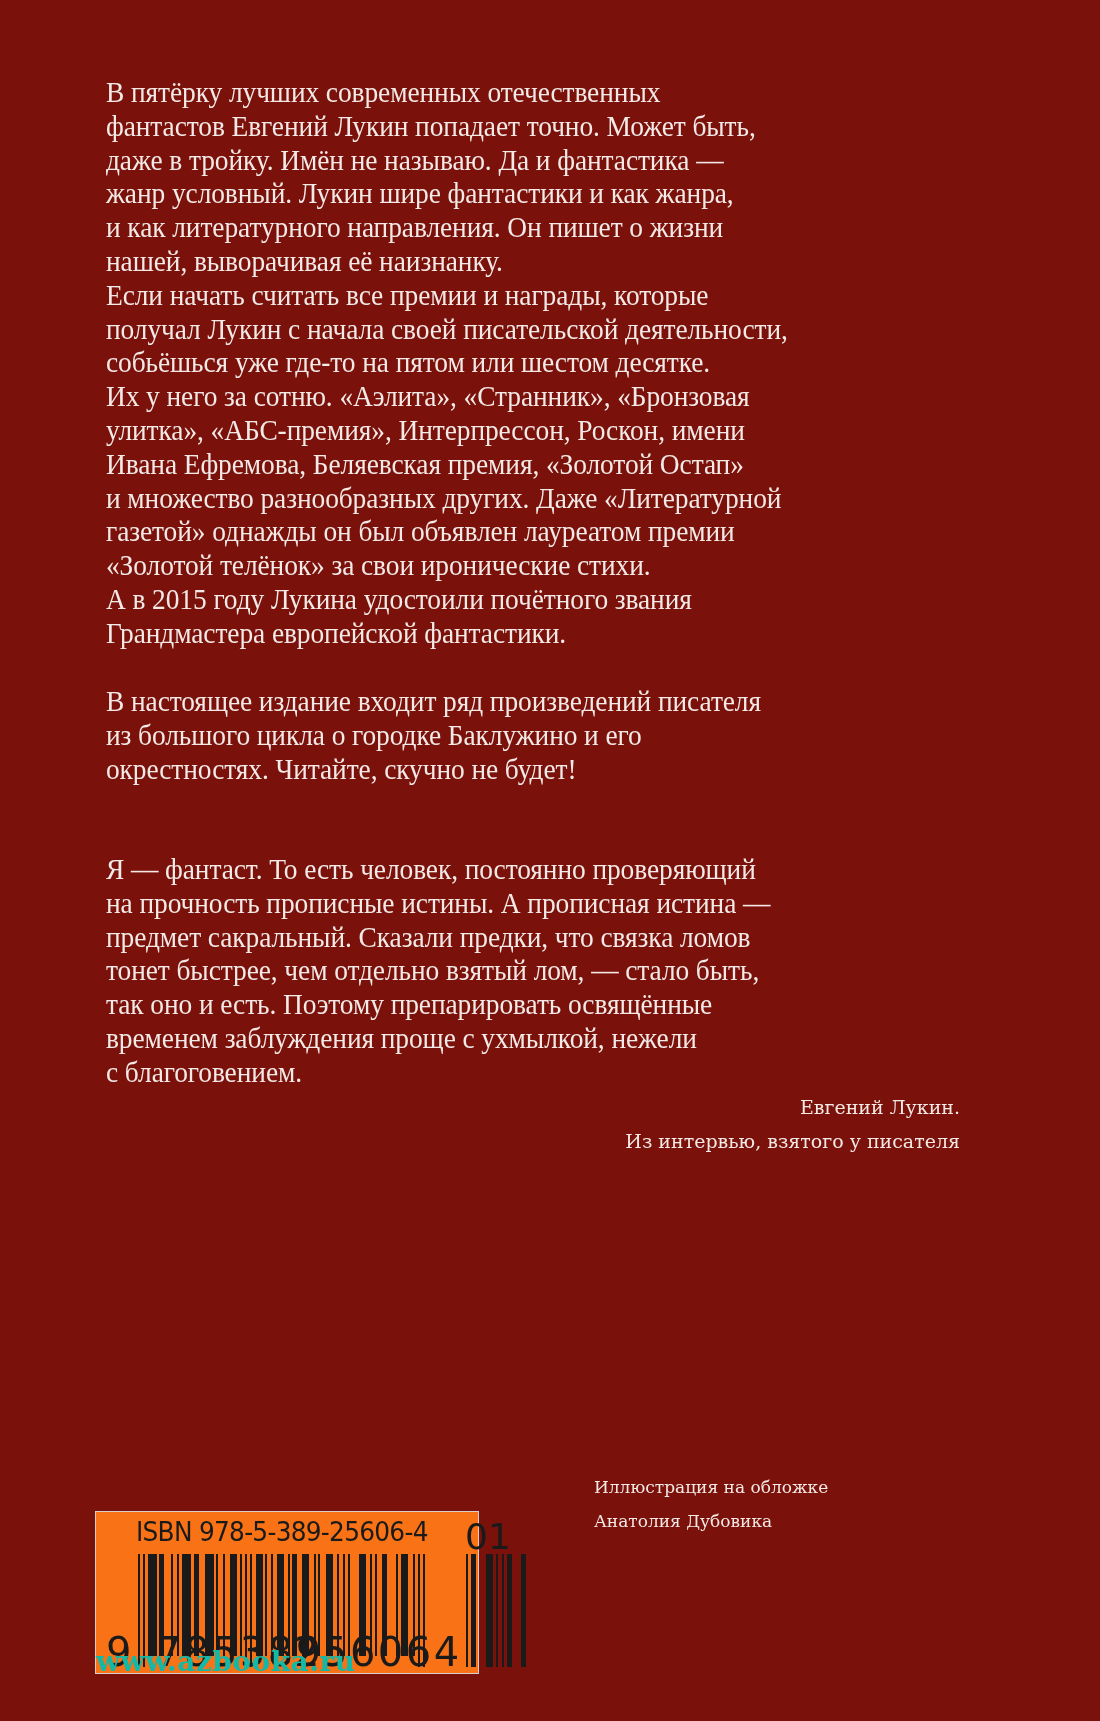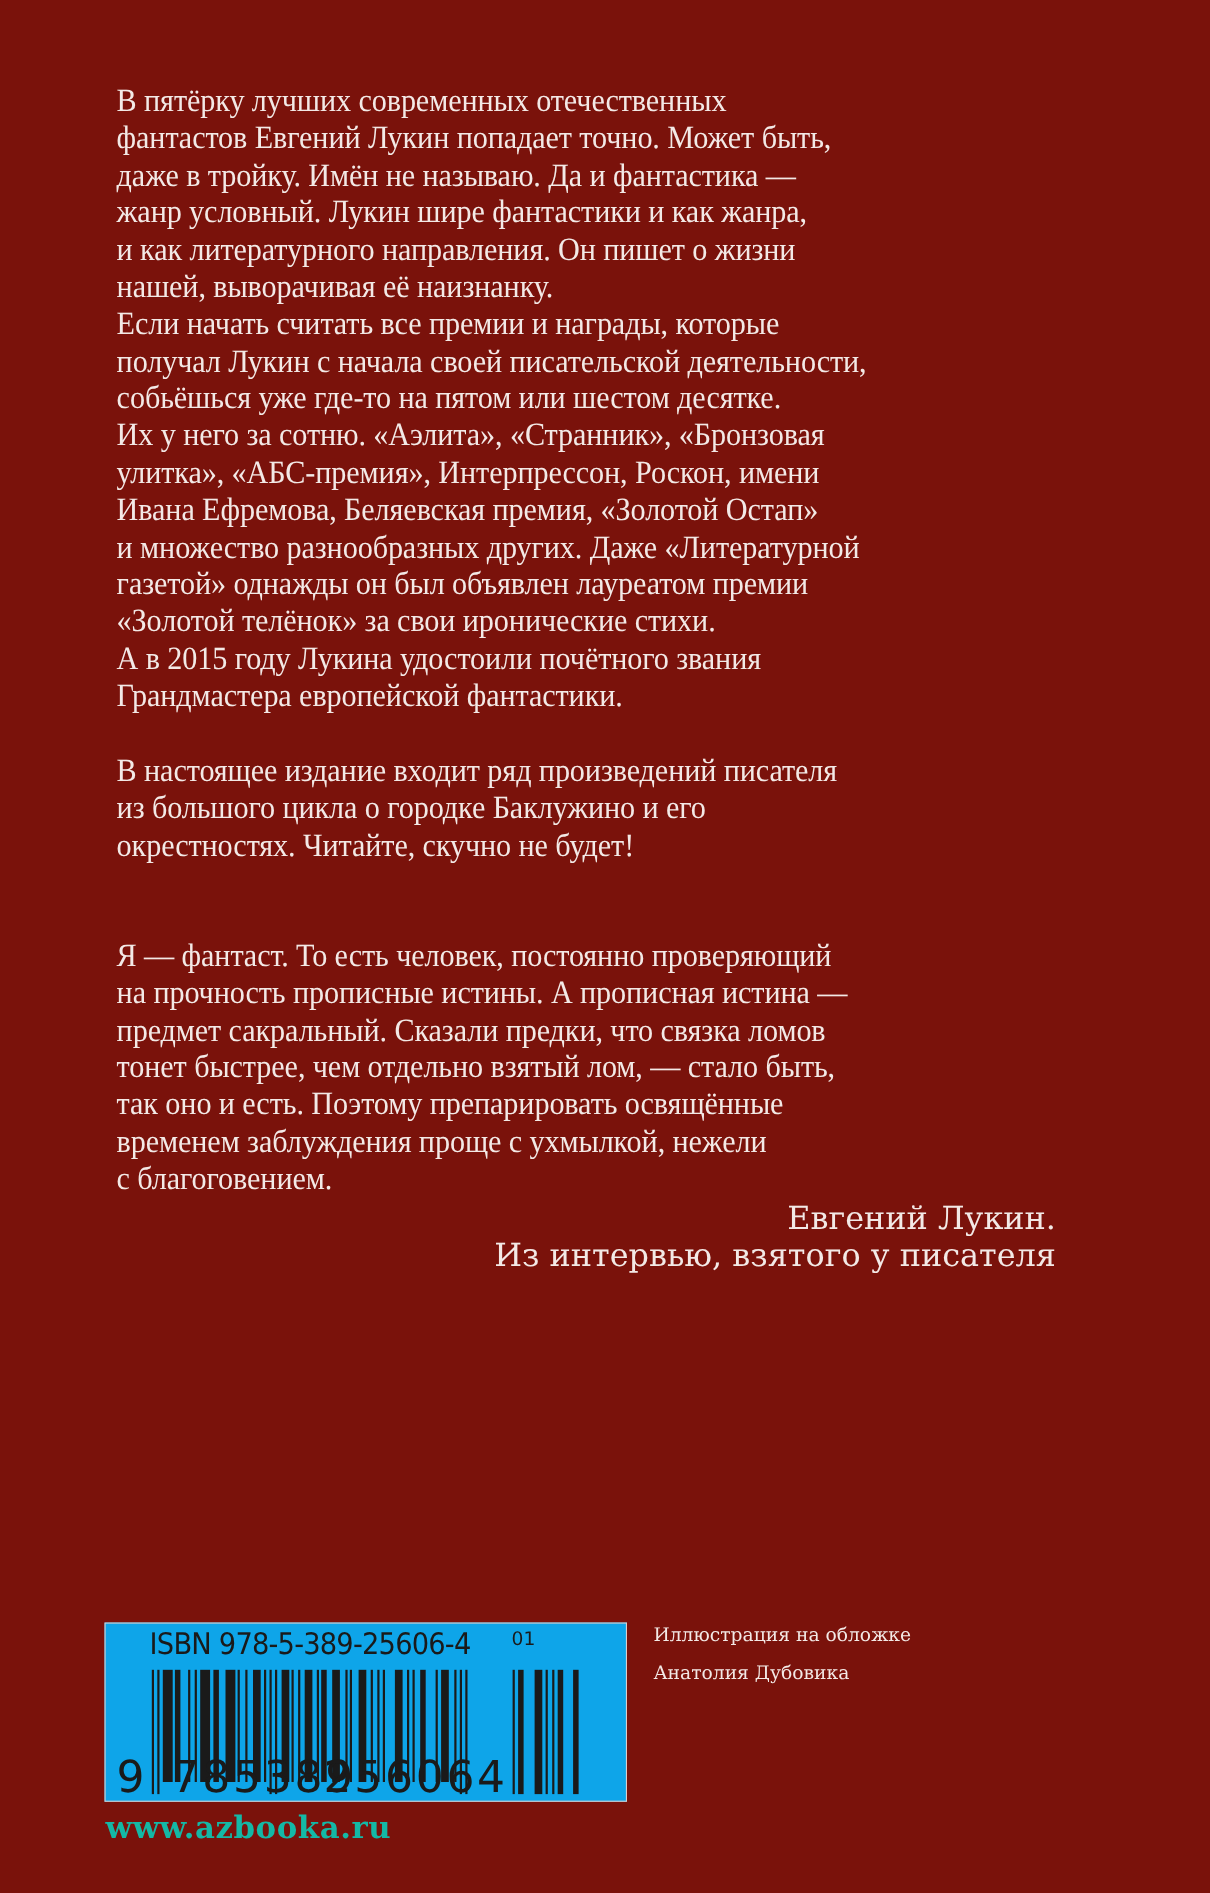--- a/index.html
+++ b/index.html
@@ -25,60 +25,60 @@
   .line { display: block; white-space: nowrap; }
   #intro { top: 76px; }
   #edition { top: 685px; }
   #quote { top: 853px; }
   .attr {
     position: absolute;
     right: 140px;
     top: 1090px;
     text-align: right;
     font-family: "DejaVu Serif", serif;
-    font-size: 29px;
+    font-size: 19px;
     line-height: 34px;
   }
   .attr .line { display: block; }
   .illus {
     position: absolute;
     left: 594px;
     top: 1470px;
     font-family: "DejaVu Serif", serif;
     font-size: 17px;
     line-height: 34px;
   }
   .barcode-box {
     position: absolute;
     left: 95px;
-    top: 1475px;
-    width: 475px;
+    top: 1511px;
+    width: 384px;
     height: 163px;
-    background: #0ea5e9;
+    background: #f97316;
     border: 1px solid #d9cfcf;
     box-sizing: border-box;
   }
   .isbn-text {
     position: absolute;
     left: 40px;
     top: 4px;
     font-family: "DejaVu Sans", sans-serif;
     font-size: 27px;
     color: #1a1a1a;
     letter-spacing: -0.8px;
     transform: scaleX(0.92);
     transform-origin: left top;
     white-space: nowrap;
   }
   .addon-text {
     position: absolute;
     left: 369px;
     top: 4px;
     font-family: "DejaVu Sans", sans-serif;
-    font-size: 17px;
+    font-size: 36px;
     color: #1a1a1a;
   }
   .bars {
     position: absolute;
     left: 0; top: 0;
   }
   .digits {
     position: absolute;
     font-family: "DejaVu Sans", sans-serif;
     font-size: 40px;

